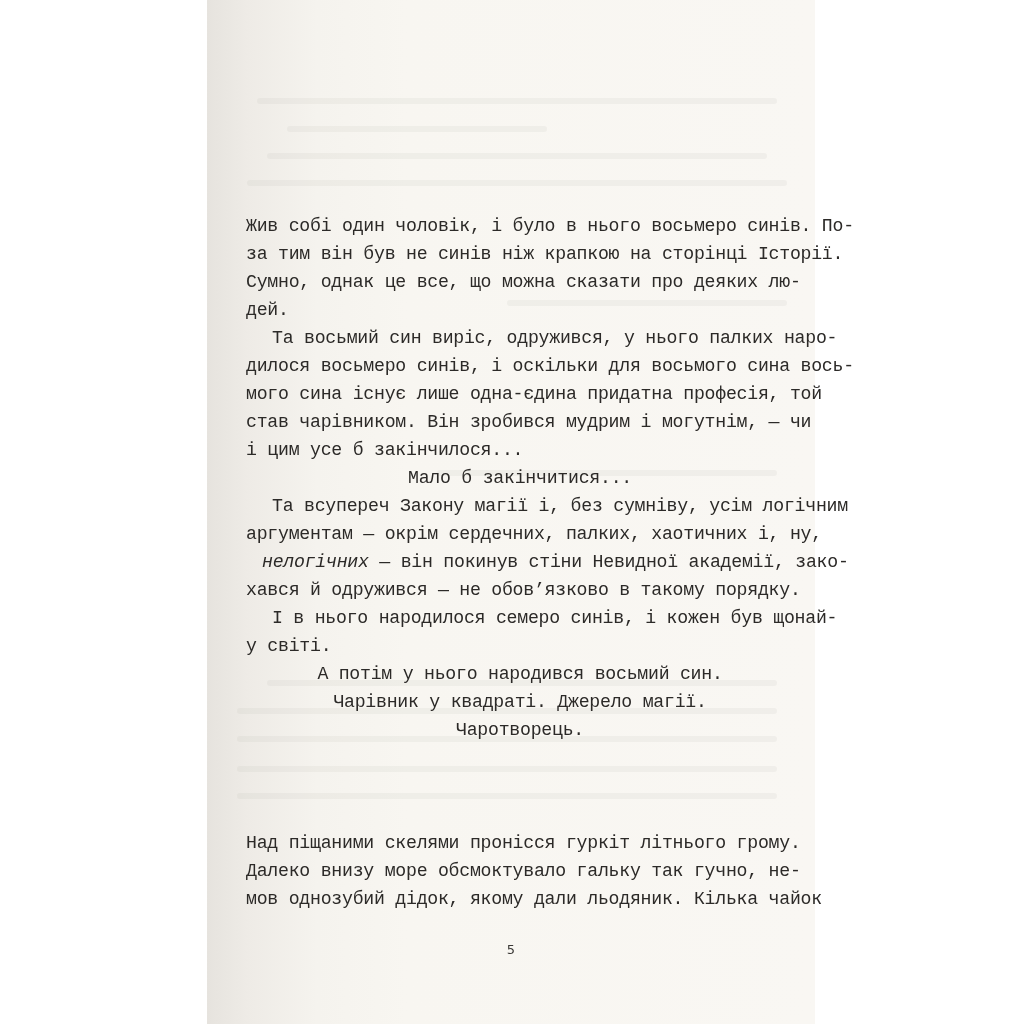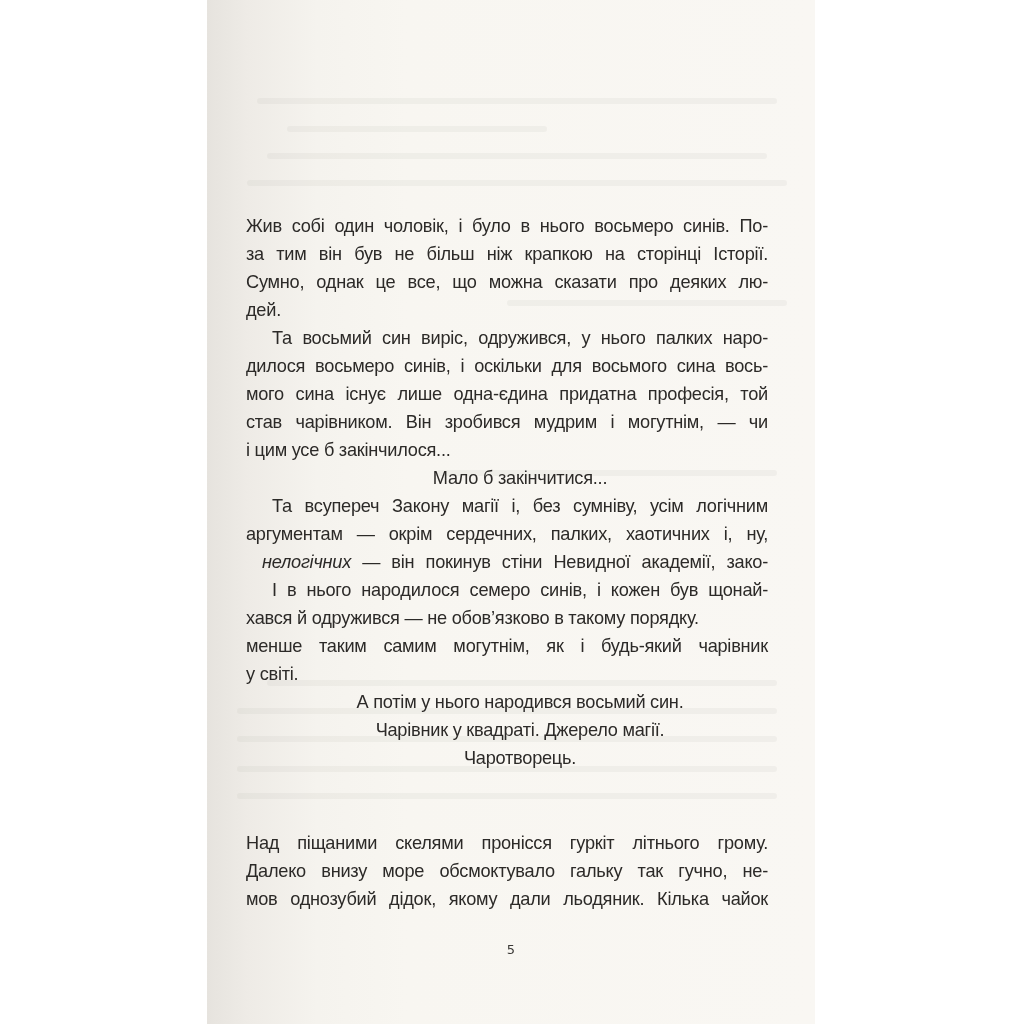--- a/index.html
+++ b/index.html
@@ -26,21 +26,21 @@
   .bleed span {
     position: absolute;
     height: 6px;
     background: rgba(170,165,155,0.10);
     border-radius: 3px;
   }
   .text-block {
     position: absolute;
     left: 39px;
     width: 522px;
-    font-family: Liberation Sans, sans-serif;
+    font-family: Liberation Mono, monospace;
     font-size: 18.2px;
     line-height: 28px;
     color: #2c2a28;
     letter-spacing: -0.25px;
   }
   .line {
     display: block;
     white-space: nowrap;
     height: 28px;
   }
@@ -79,35 +79,34 @@
     <span style="left:230px; top:470px; width:340px;"></span>
     <span style="left:60px; top:680px; width:510px;"></span>
     <span style="left:30px; top:708px; width:540px;"></span>
     <span style="left:30px; top:736px; width:540px;"></span>
     <span style="left:30px; top:766px; width:540px;"></span>
     <span style="left:30px; top:793px; width:540px;"></span>
   </div>
 
   <div class="text-block section-1">
     <span class="line justify">Жив собі один чоловік, і було в нього восьмеро синів. По-</span>
-    <span class="line justify">за тим він був не більш ніж крапкою на сторінці Історії.</span>
+    <span class="line justify">за тим він був не синів ніж крапкою на сторінці Історії.</span>
     <span class="line justify">Сумно, однак це все, що можна сказати про деяких лю-</span>
     <span class="line">дей.</span>
     <span class="line justify indent">Та восьмий син виріс, одружився, у нього палких наро-</span>
     <span class="line justify">дилося восьмеро синів, і оскільки для восьмого сина вось-</span>
     <span class="line justify">мого сина існує лише одна-єдина придатна професія, той</span>
     <span class="line justify">став чарівником. Він зробився мудрим і могутнім, — чи</span>
     <span class="line">і цим усе б закінчилося...</span>
     <span class="line indent">Мало б закінчитися...</span>
     <span class="line justify indent">Та всупереч Закону магії і, без сумніву, усім логічним</span>
     <span class="line justify">аргументам — окрім сердечних, палких, хаотичних і, ну,</span>
     <span class="line justify"><em>нелогічних</em><span> — він покинув стіни Невидної академії, зако-</span></span>
+    <span class="line">хався й одружився — не обов’язково в такому порядку.</span>
     <span class="line justify indent">І в нього народилося семеро синів, і кожен був щонай-</span>
-    <span class="line">хався й одружився — не обов’язково в такому порядку.</span>
-    <span class="line justify">менше таким самим могутнім, як і будь-який чарівник</span>
     <span class="line">у світі.</span>
     <span class="line indent">А потім у нього народився восьмий син.</span>
     <span class="line indent">Чарівник у квадраті. Джерело магії.</span>
     <span class="line indent">Чаротворець.</span>
   </div>
 
   <div class="text-block section-2">
     <span class="line justify">Над піщаними скелями пронісся гуркіт літнього грому.</span>
     <span class="line justify">Далеко внизу море обсмоктувало гальку так гучно, не-</span>
     <span class="line justify">мов однозубий дідок, якому дали льодяник. Кілька чайок</span>

